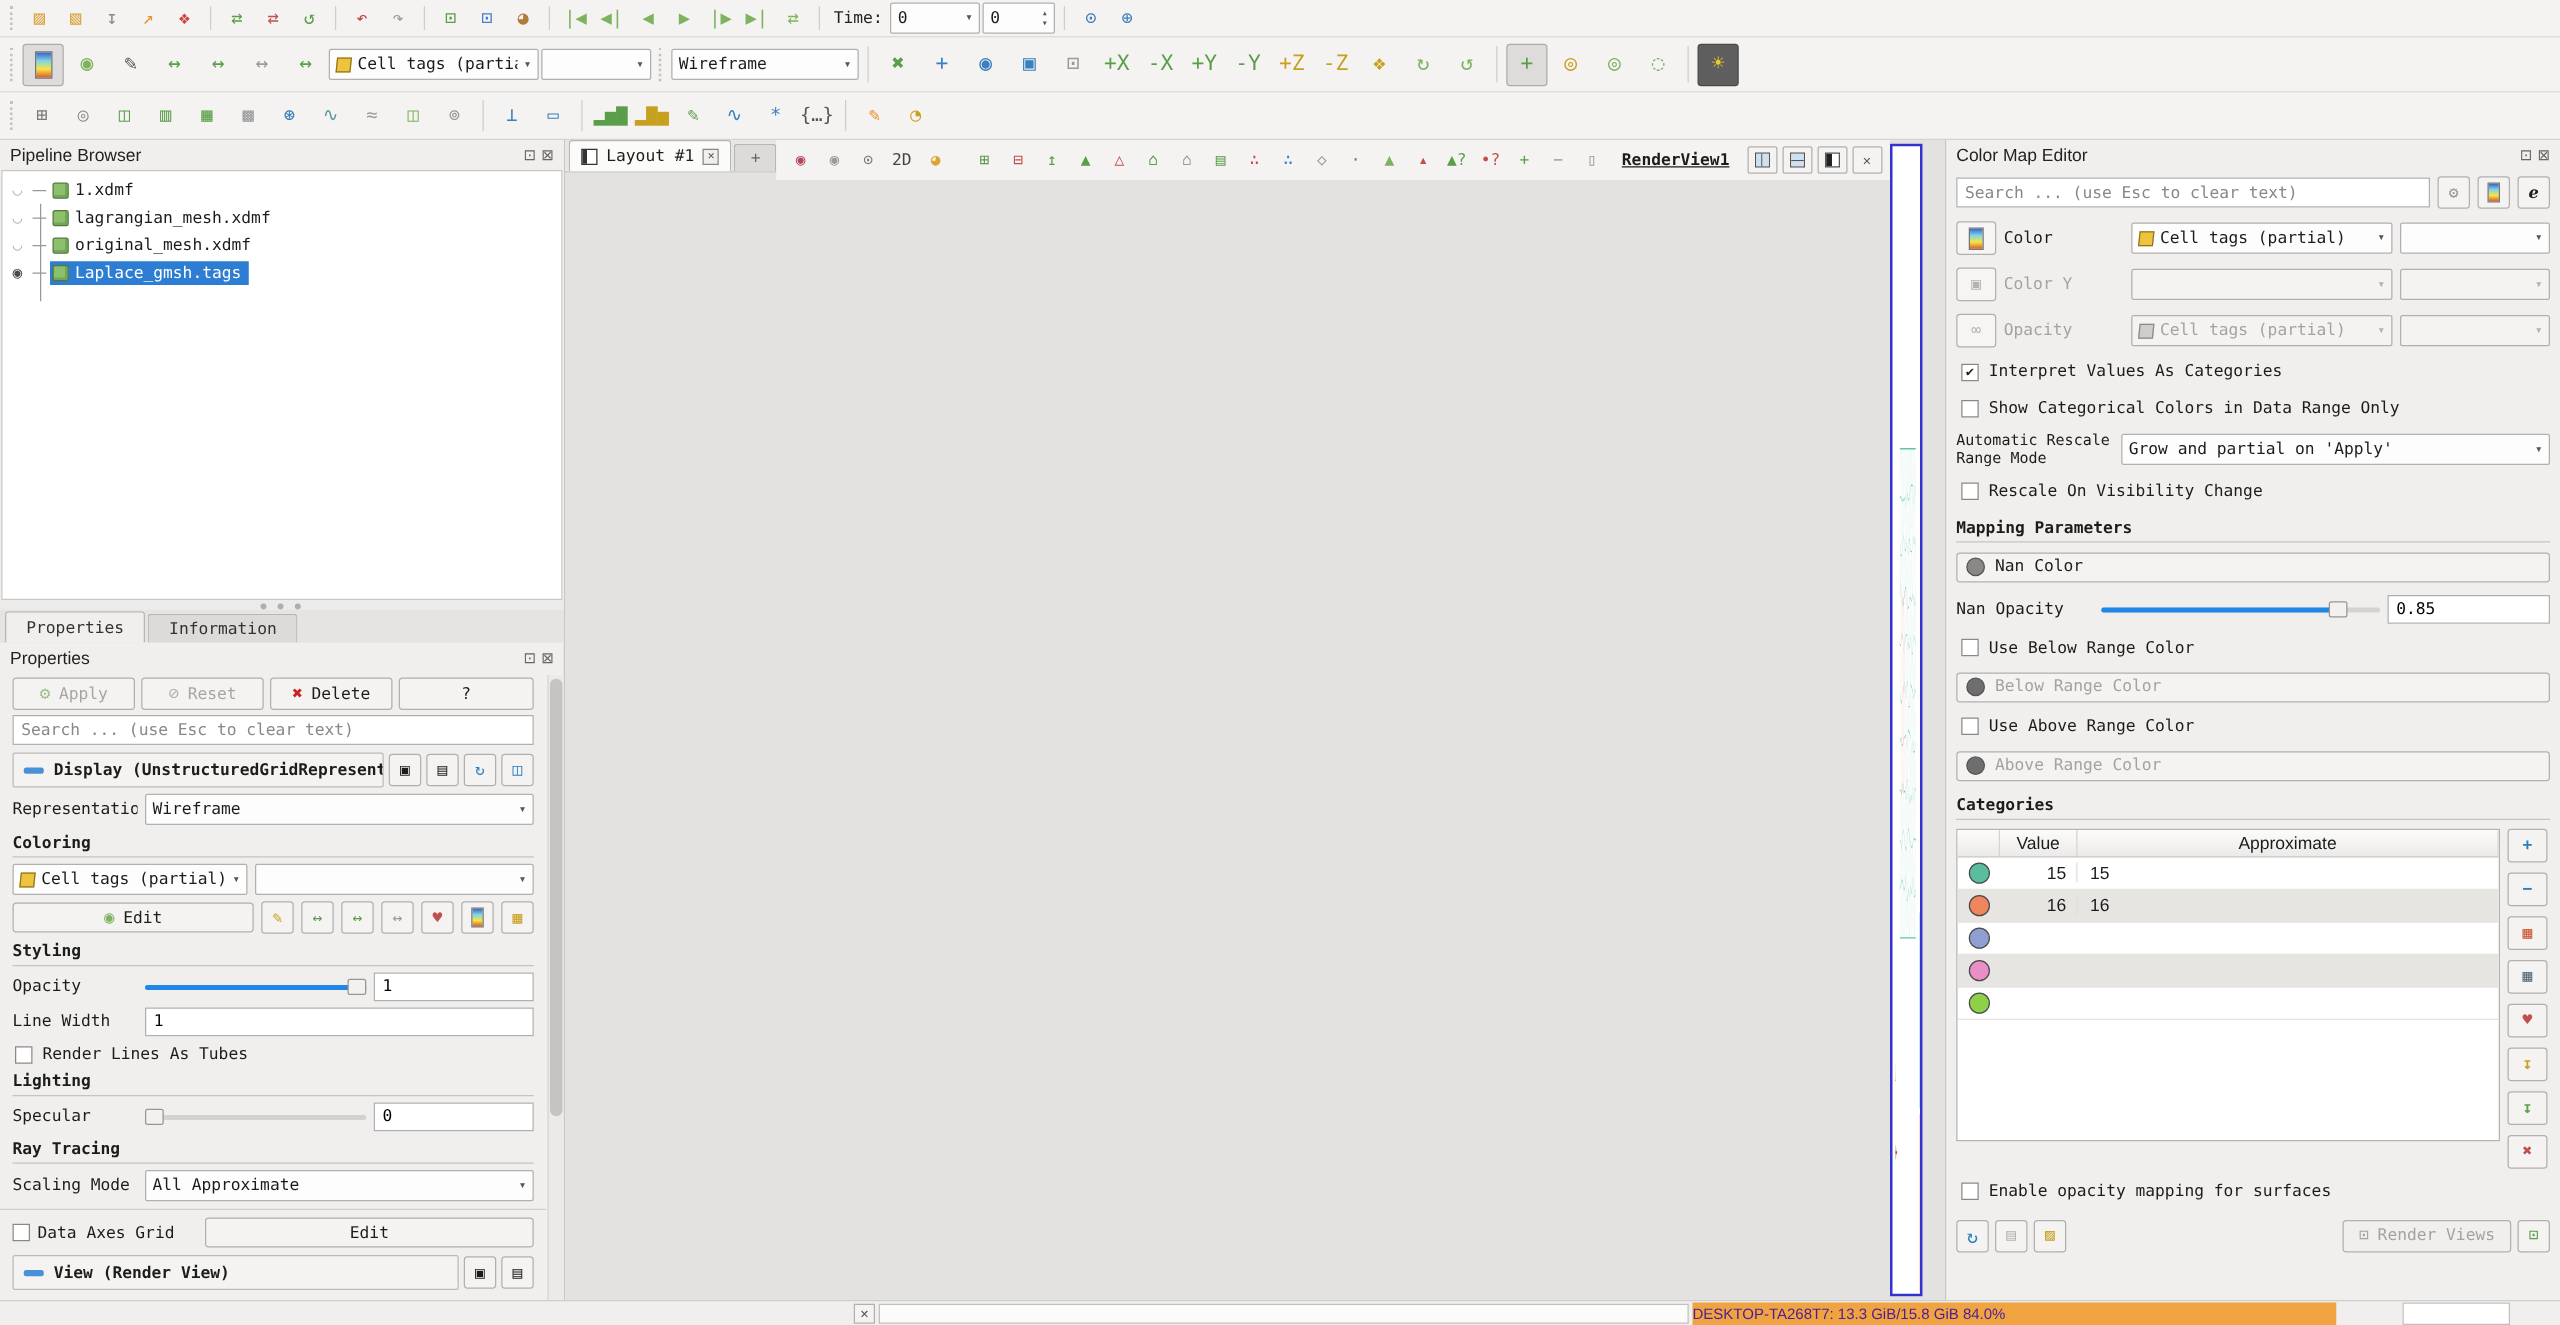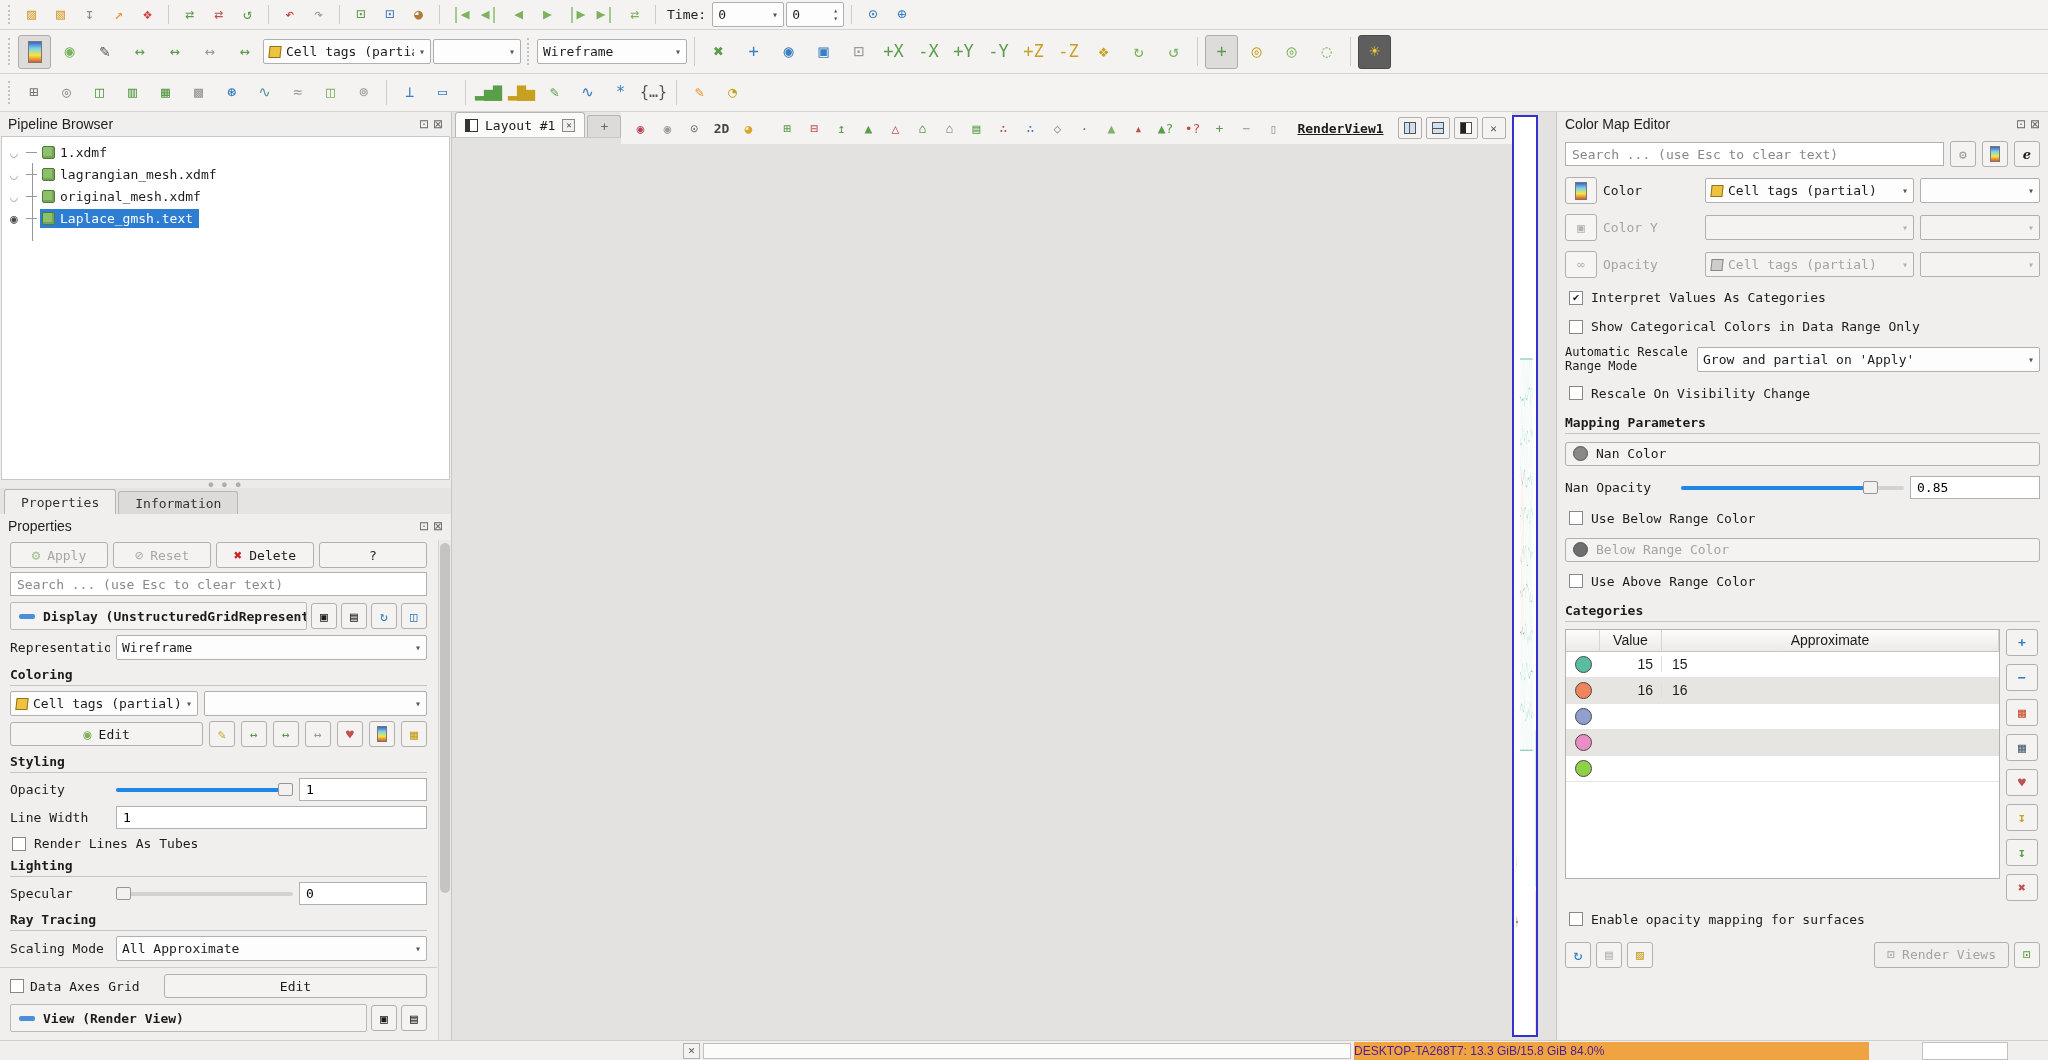--- a/index.html
+++ b/index.html
@@ -430,21 +430,21 @@
               <span class="pwrap">
                 <span class="cubeicon"></span>
                 <span>original_mesh.xdmf</span>
               </span>
             </div>
             <div class="prow">
               <span class="eye on">◉</span>
               <span class="stub"></span>
               <span class="pwrap sel">
                 <span class="cubeicon"></span>
-                <span>Laplace_gmsh.text</span>
+                <span>Laplace_gmsh.tags</span>
               </span>
             </div>
           </div>
       </div>
 
       <div class="hsplit">● ● ●</div>
 
       <div class="ptabs">
         <div class="ptab active">
             <span>Properties</span>
@@ -607,21 +607,21 @@
             <div class="tbtn">
               <span class="glyph" style="color: rgb(179, 72, 90);">◉</span>
             </div>
             <div class="tbtn">
               <span class="glyph" style="color: rgb(154, 154, 154);">◉</span>
             </div>
             <div class="tbtn">
               <span class="glyph" style="color: rgb(119, 119, 119);">⊙</span>
             </div>
             <div class="tbtn">
-              <span class="glyph" style="color: rgb(68, 68, 68); font-weight: bold;">2D</span>
+              <span class="glyph" style="color: rgb(68, 68, 68);">2D</span>
             </div>
             <div class="tbtn">
               <span class="glyph" style="color: rgb(217, 166, 46);">◕</span>
             </div>
             <div class="tb-sep"></div>
             <div class="tbtn">
               <span class="glyph" style="color: rgb(90, 158, 74);">⊞</span>
             </div>
             <div class="tbtn">
               <span class="glyph" style="color: rgb(192, 80, 77);">⊟</span>
@@ -814,20 +814,24 @@
         <span>Use Below Range Color</span>
       </div>
       <div class="bigbtn dis">
         <span class="circ dk"></span>
         <span>Below Range Color</span>
       </div>
       <div class="chkrow">
         <span class="chkbox"></span>
         <span>Use Above Range Color</span>
       </div>
+      <div class="bigbtn dis">
+        <span class="circ dk"></span>
+        <span>Above Range Color</span>
+      </div>
       <div class="sect" style="margin-left:8px;margin-right:8px">Categories</div>
       <div class="catwrap">
         <div class="cattable">
           <div class="cathead">
             <span class="c-sw"></span>
             <span class="c-val">Value</span>
             <span class="c-ann">Approximate</span>
           </div>
           <div>
               <div class="catrow">

